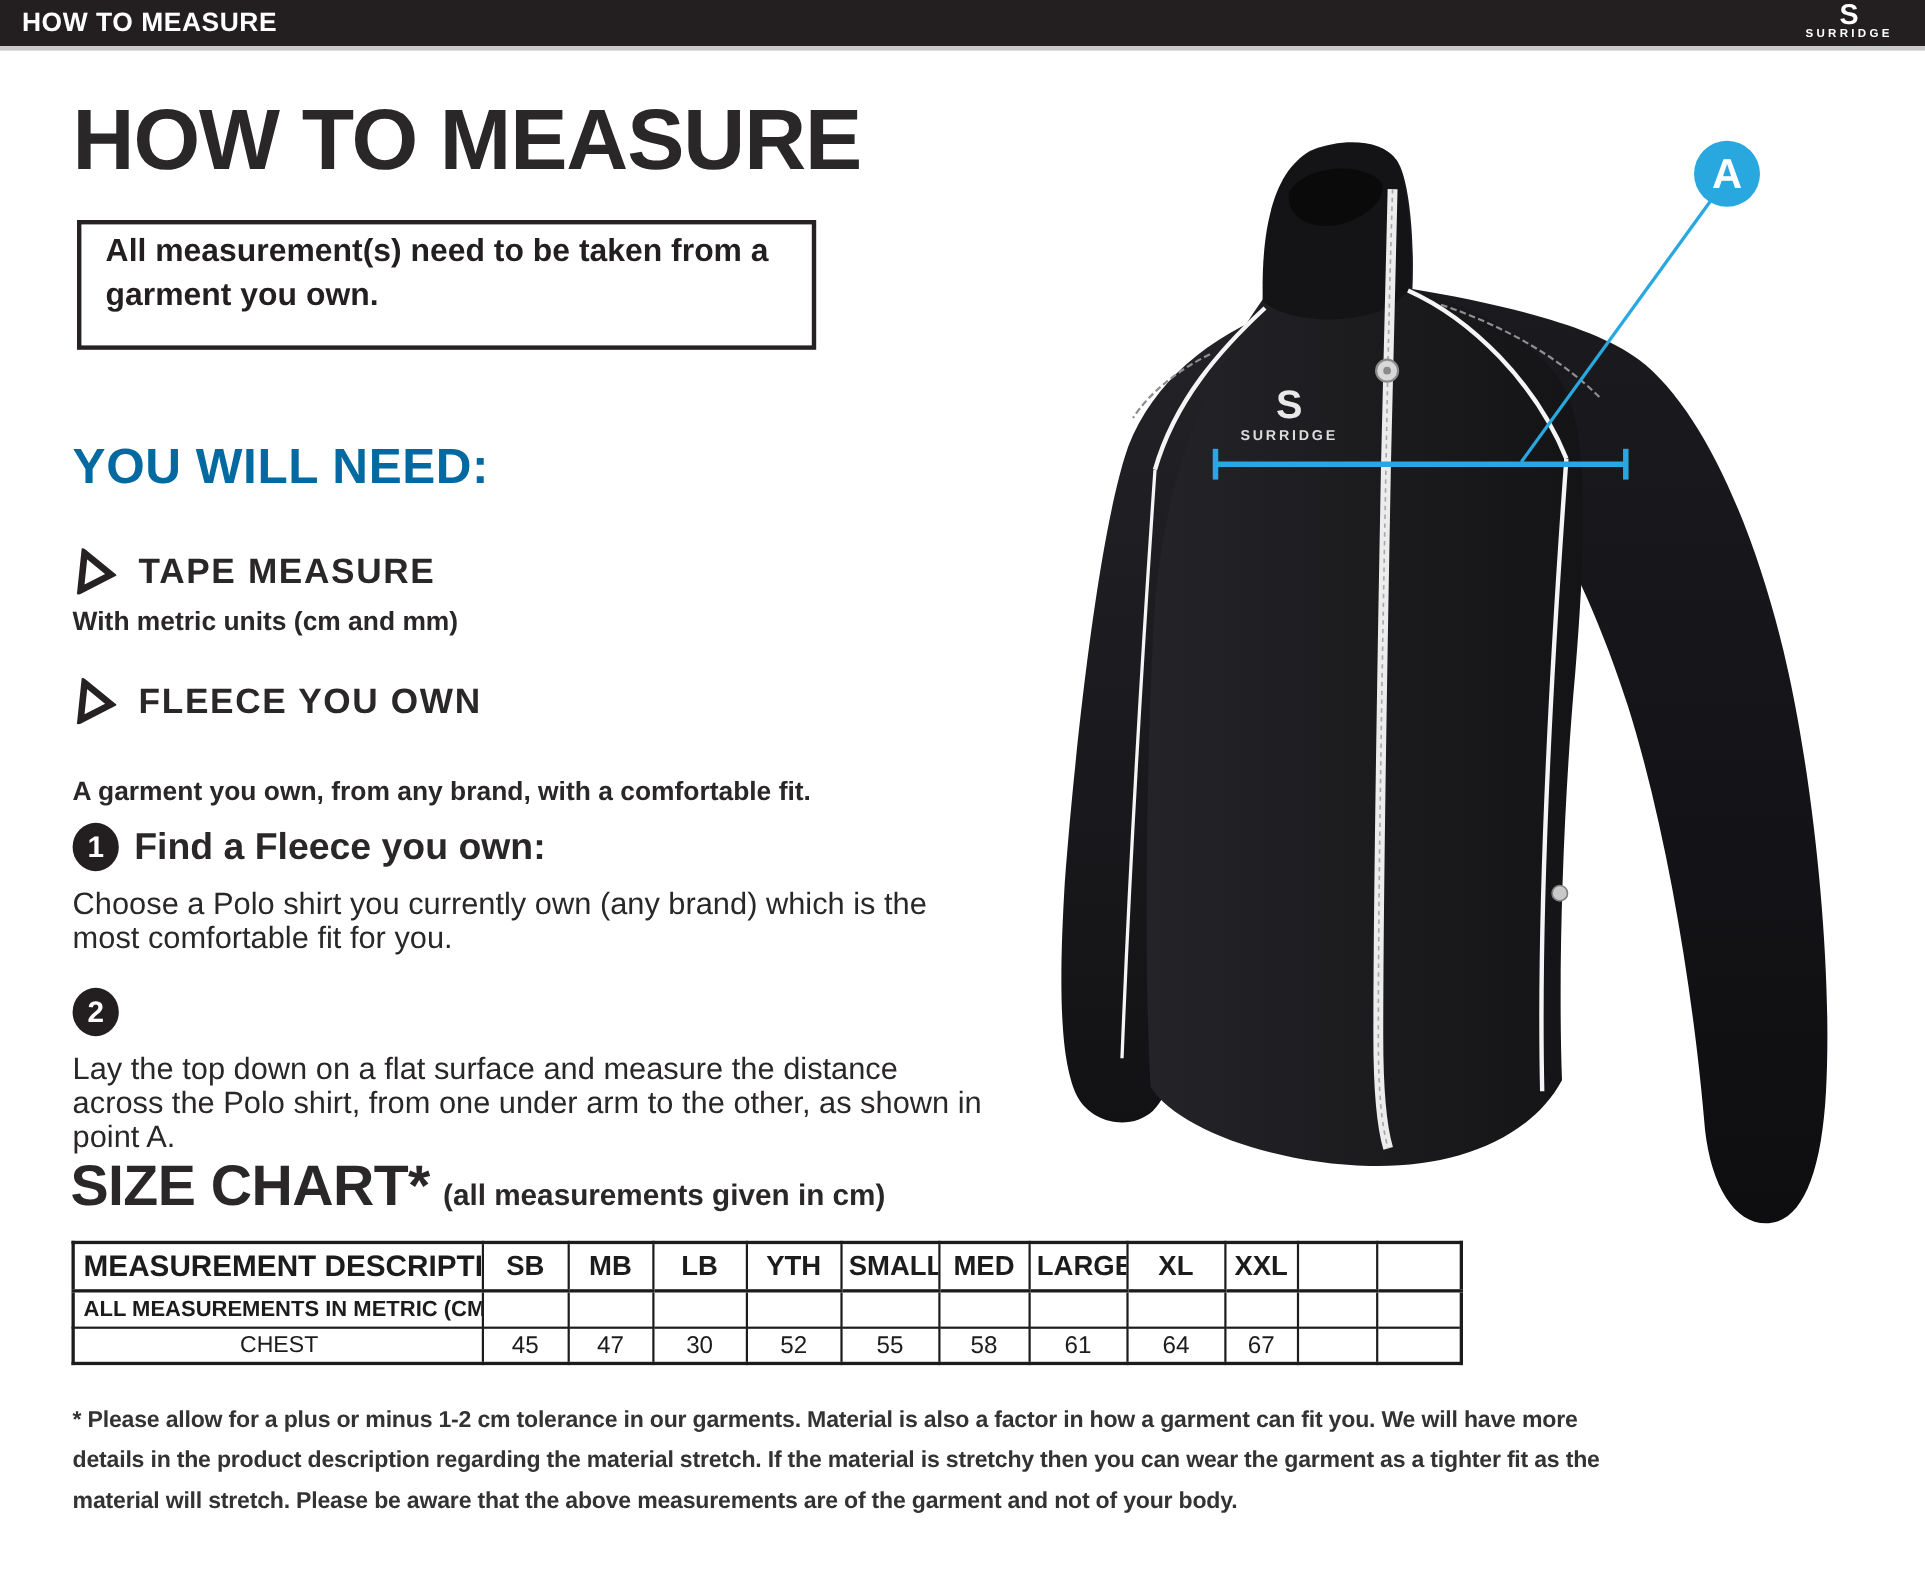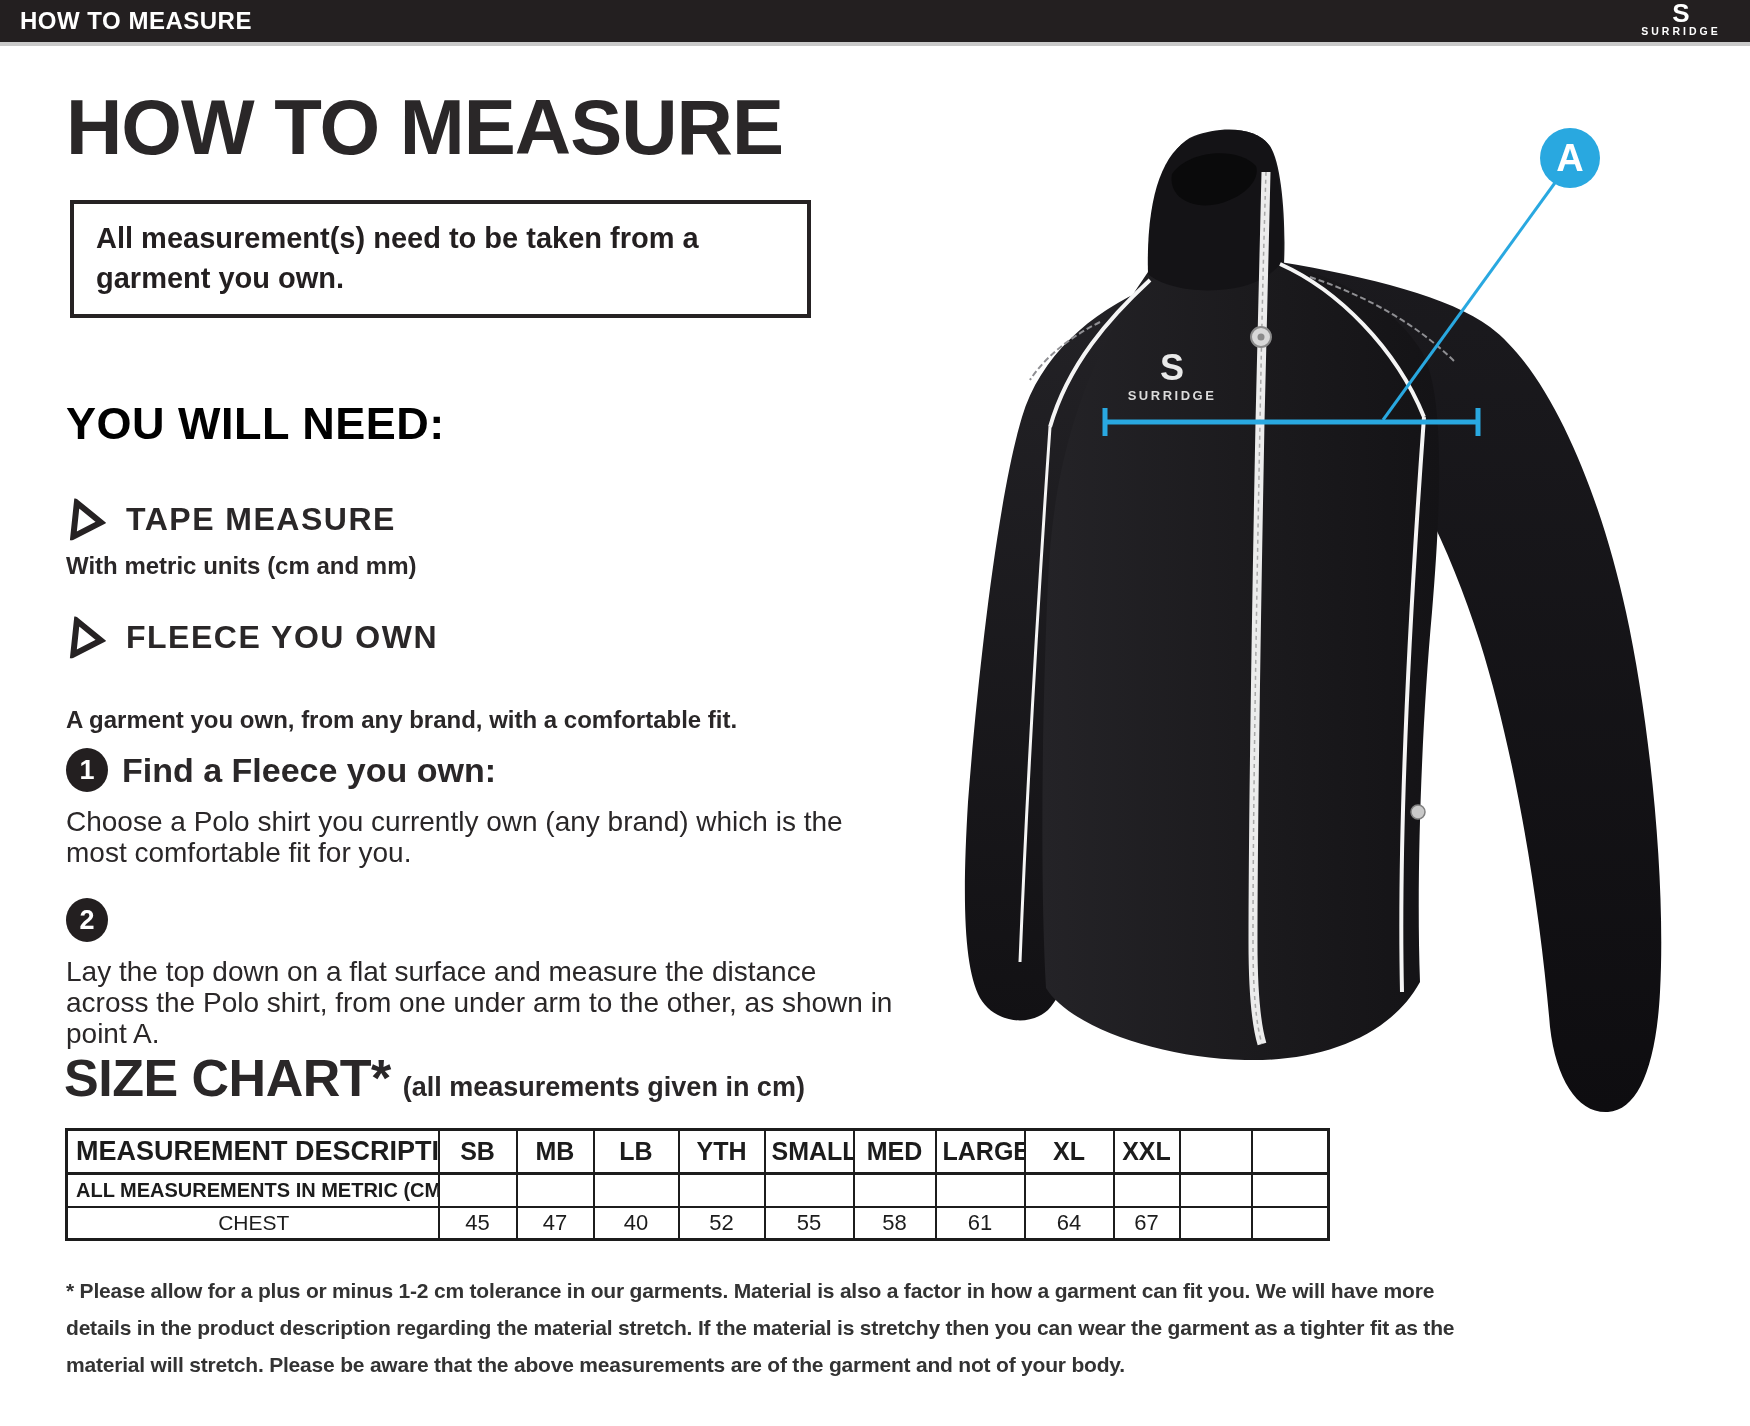--- a/index.html
+++ b/index.html
@@ -14,25 +14,25 @@
     font-size:24px;font-weight:800;letter-spacing:.5px;
   }
   .brand{position:absolute;right:14px;top:1px;width:110px;height:40px;text-align:center;color:#fff;}
   .brand-s{display:block;margin:0 auto;font-size:26px;font-weight:900;line-height:24px;height:24px;}
   .brand-text{display:block;font-size:10.5px;font-weight:700;letter-spacing:3px;line-height:12px;}
   .rule{position:absolute;left:0;top:42px;width:1750px;height:4px;background:#c9c9c9;}
 
   
   .h1{position:absolute;left:66px;top:86px;font-size:78px;font-weight:800;letter-spacing:-1px;line-height:82px;color:#2a2728;white-space:nowrap;}
   .notice-box{
-    position:absolute;left:70px;top:200px;width:741px;height:118px;box-sizing:border-box;
-    border:4px solid #262223;padding:14px 22px;
+    position:absolute;left:70px;top:200px;width:672px;height:118px;box-sizing:border-box;
+    border:4px solid #262223;padding:4px 22px;
   }
   .notice-text{font-size:29px;font-weight:700;line-height:40px;color:#231f20;}
-  .h2{position:absolute;left:66px;top:398px;font-size:45px;font-weight:800;letter-spacing:.5px;color:#000000;white-space:nowrap;}
+  .h2{position:absolute;left:66px;top:398px;font-size:45px;font-weight:800;letter-spacing:.5px;color:#0369a1;white-space:nowrap;}
 
   .item-icon{position:absolute;width:36px;height:42px;transform:rotate(6deg);}
   .item-title{position:absolute;font-size:32px;font-weight:800;letter-spacing:1.5px;line-height:42px;color:#2a2728;white-space:nowrap;}
   .item-desc{position:absolute;font-size:24px;font-weight:700;color:#2a2728;white-space:nowrap;}
 
   .step-circle{
     position:absolute;width:42px;height:44px;border-radius:50%;background:#231f20;color:#ffffff;
     font-size:27px;font-weight:800;text-align:center;line-height:44px;
   }
   .step-title{position:absolute;font-size:34px;font-weight:700;line-height:44px;color:#2a2728;white-space:nowrap;}
@@ -152,21 +152,21 @@
       <td></td>
           <td></td>
       <td></td>
           <td></td>
       <td></td>
     </tr>
     <tr class="r3">
       <td class="lbl">CHEST</td>
       <td>45</td>
       <td>47</td>
-      <td>40</td>
+      <td>30</td>
       <td>52</td>
       <td>55</td>
       <td>58</td>
       <td>61</td>
       <td>64</td>
       <td>67</td>
       <td></td>
       <td></td>
     </tr>
   </tbody>

